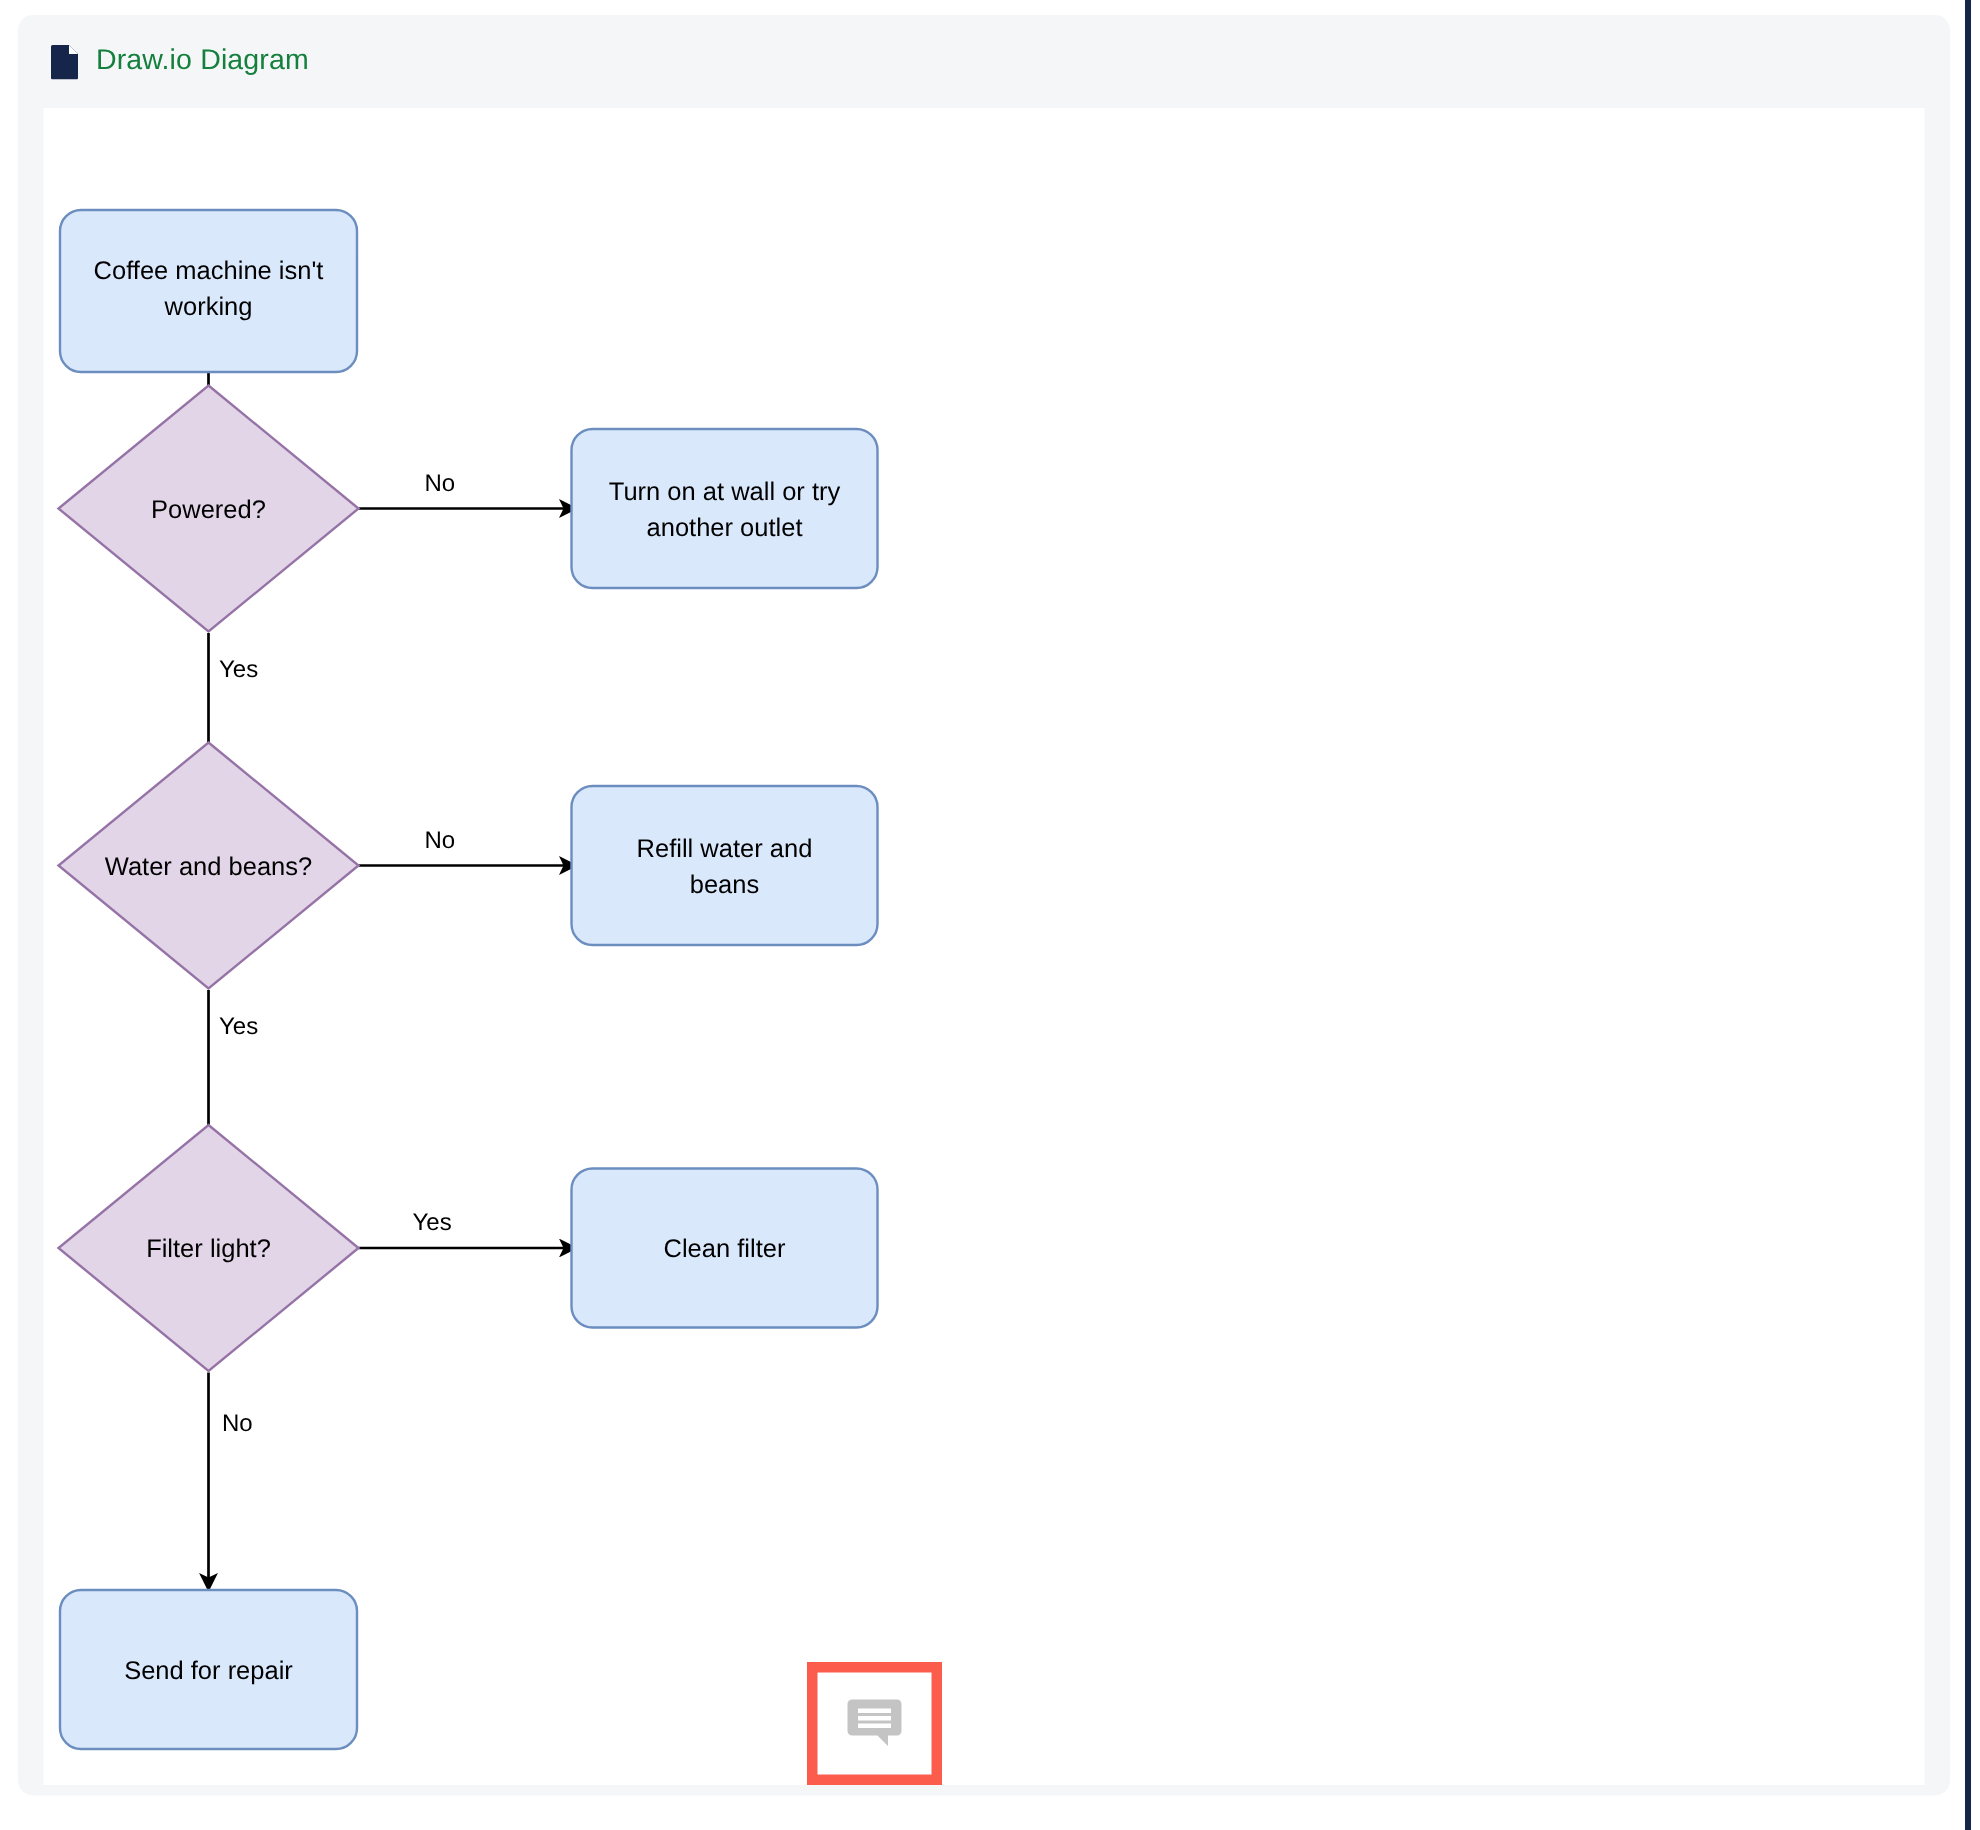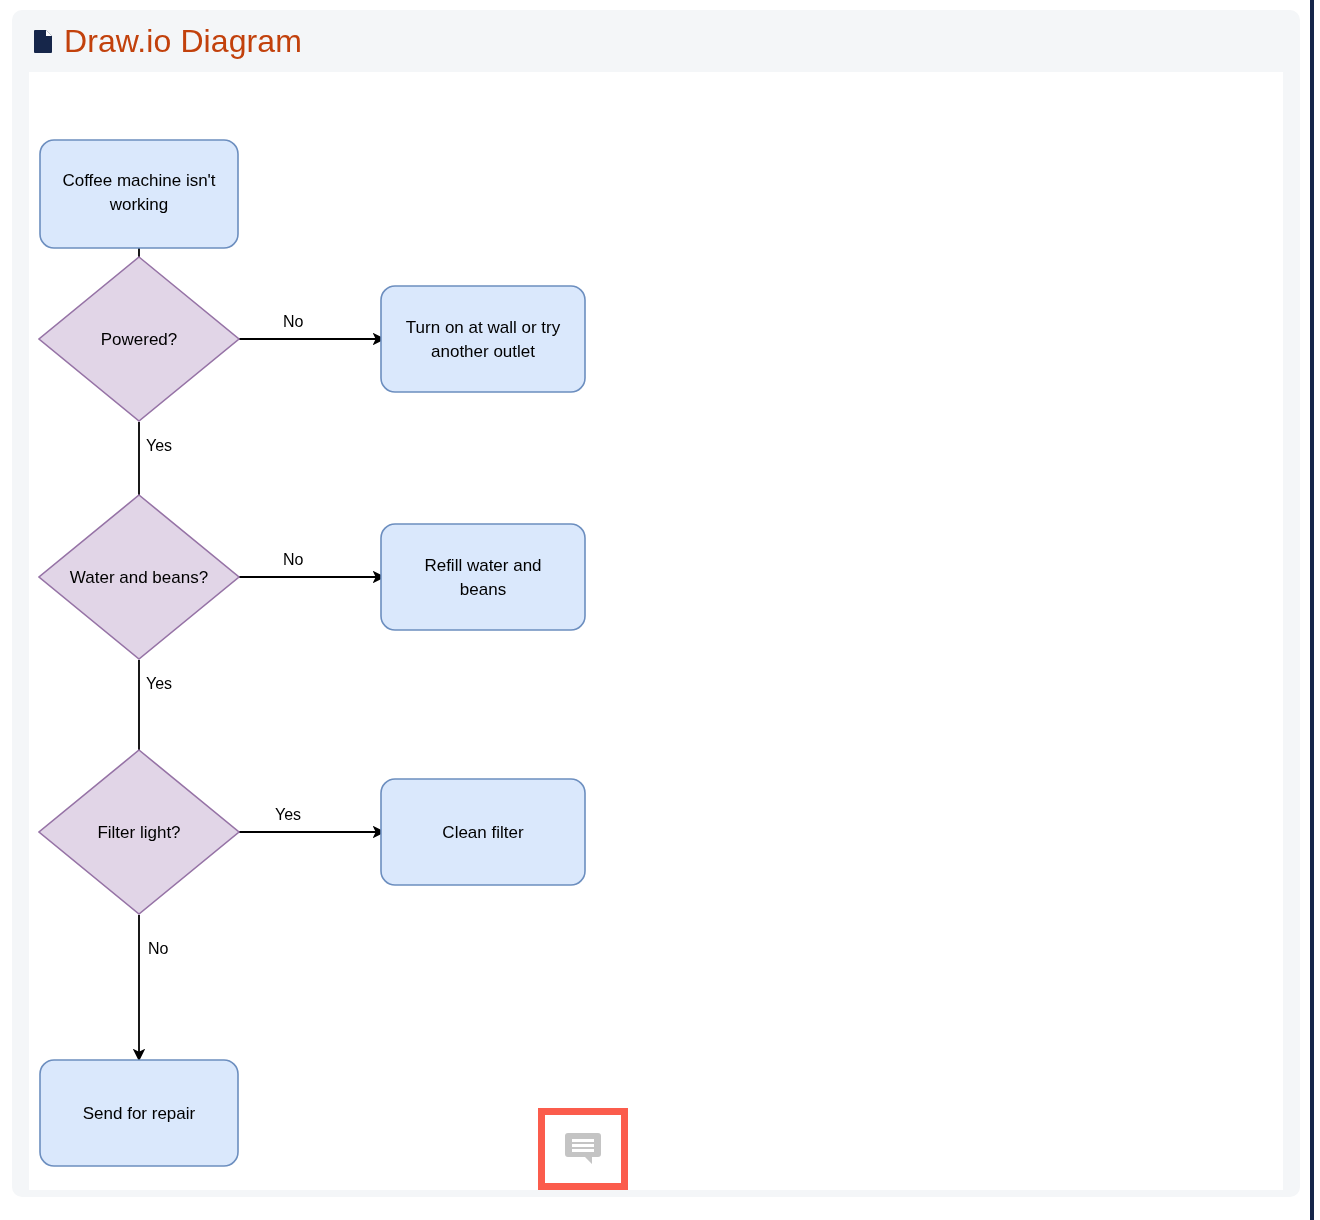--- a/index.html
+++ b/index.html
@@ -58,22 +58,22 @@
     align-items: center;
     padding-left: 22px;
   }
   #doc-header .file-icon {
     width: 19px;
     height: 23px;
     display: block;
     margin-right: 11px;
   }
   #doc-title {
-    font-size: 32px;
-    color: #c2410c;
+    font-size: 19px;
+    color: #15803d;
     letter-spacing: .1px;
     white-space: nowrap;
   }
 
   
   #canvas {
     position: absolute;
     left: 17px;
     top: 62px;
     width: 1254px;

